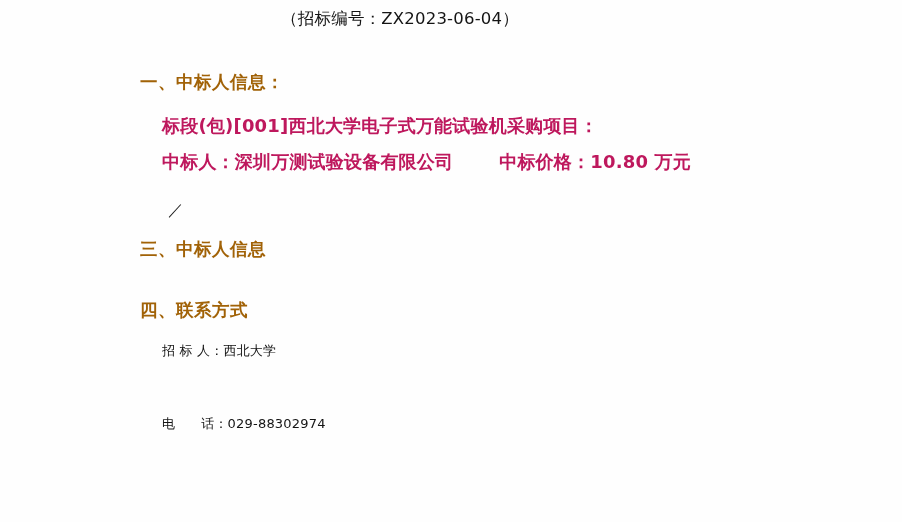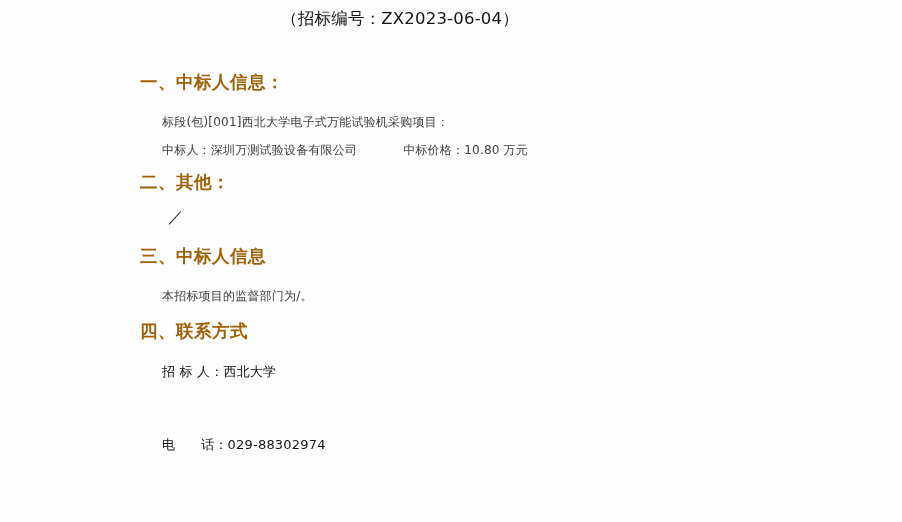--- a/index.html
+++ b/index.html
@@ -38,25 +38,26 @@
   }
   .sec-heading {
     font-size: 17.5px;
     font-weight: bold;
     color: #a16207;
     letter-spacing: 0.5px;
     margin: 0 0 0 140px;
     line-height: 1.2;
   }
   .para {
-    font-size: 12px;
-    color: #404040;
+    font-size: 18px;
+    color: #be185d;
     margin: 0 0 0 162px;
     line-height: 1.2;
     letter-spacing: 0.2px;
+    font-weight: bold;
   }
   .para-indent {
   }
   .slash {
     font-size: 15.5px;
     color: #141414;
     margin: 0 0 0 168px;
   }
   .spacer-1 { height: 22px; }
   .spacer-2 { height: 14px; }
@@ -95,28 +96,26 @@
 
   <div class="body-block">
 
     <div class="sec-heading">一、中标人信息：</div>
     <div class="spacer-1"></div>
     <div class="para">标段(包)[001]西北大学电子式万能试验机采购项目：</div>
     <div class="spacer-2"></div>
     <div class="para para-indent"><span class="bid-inline">中标人：</span><span class="bid-inline">深圳万测试验设备有限公司</span><span class="price-gap"></span><span class="bid-inline">中标价格：</span><span class="bid-inline">10.80 万元</span></div>
     <div class="spacer-2"></div>
 
-    <div class="sec-heading">二、其他：</div>
     <div class="spacer-2"></div>
     <div class="slash">／</div>
     <div class="spacer-3"></div>
 
     <div class="sec-heading">三、中标人信息</div>
     <div class="spacer-1"></div>
-    <div class="para">本招标项目的监督部门为/。</div>
     <div class="spacer-3"></div>
 
     <div class="sec-heading">四、联系方式</div>
     <div class="spacer-1"></div>
 
     <div class="contact-row"><span class="contact-label">招 标 人：</span><span class="contact-value">西北大学</span></div>
     <div class="line-gap"></div>
     <div class="line-gap"></div>
     <div class="line-gap"></div>
     <div class="contact-row"><span class="contact-label">电      话：</span><span class="contact-value">029-88302974</span></div>

